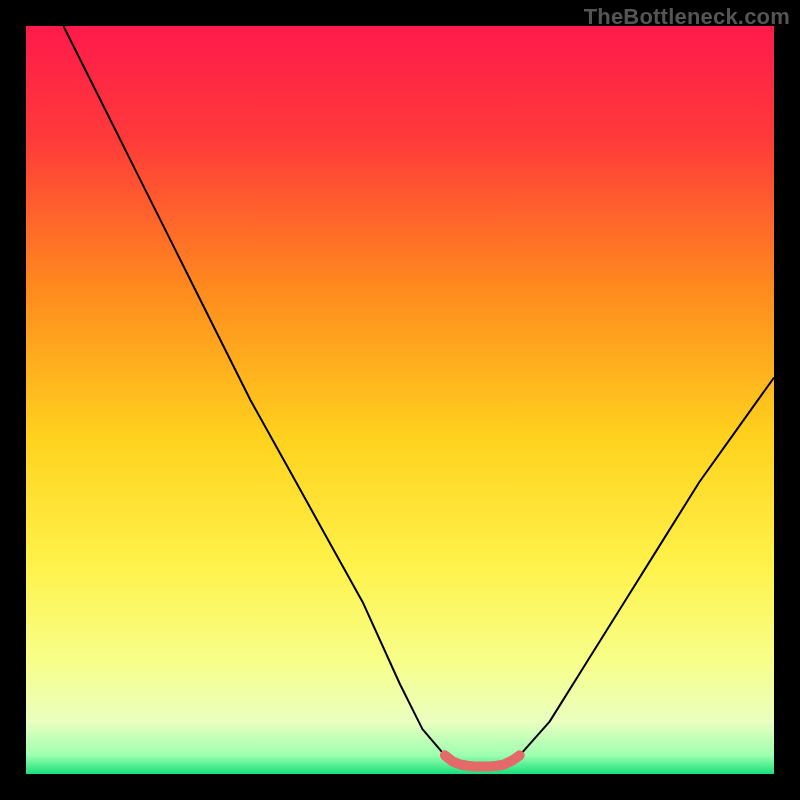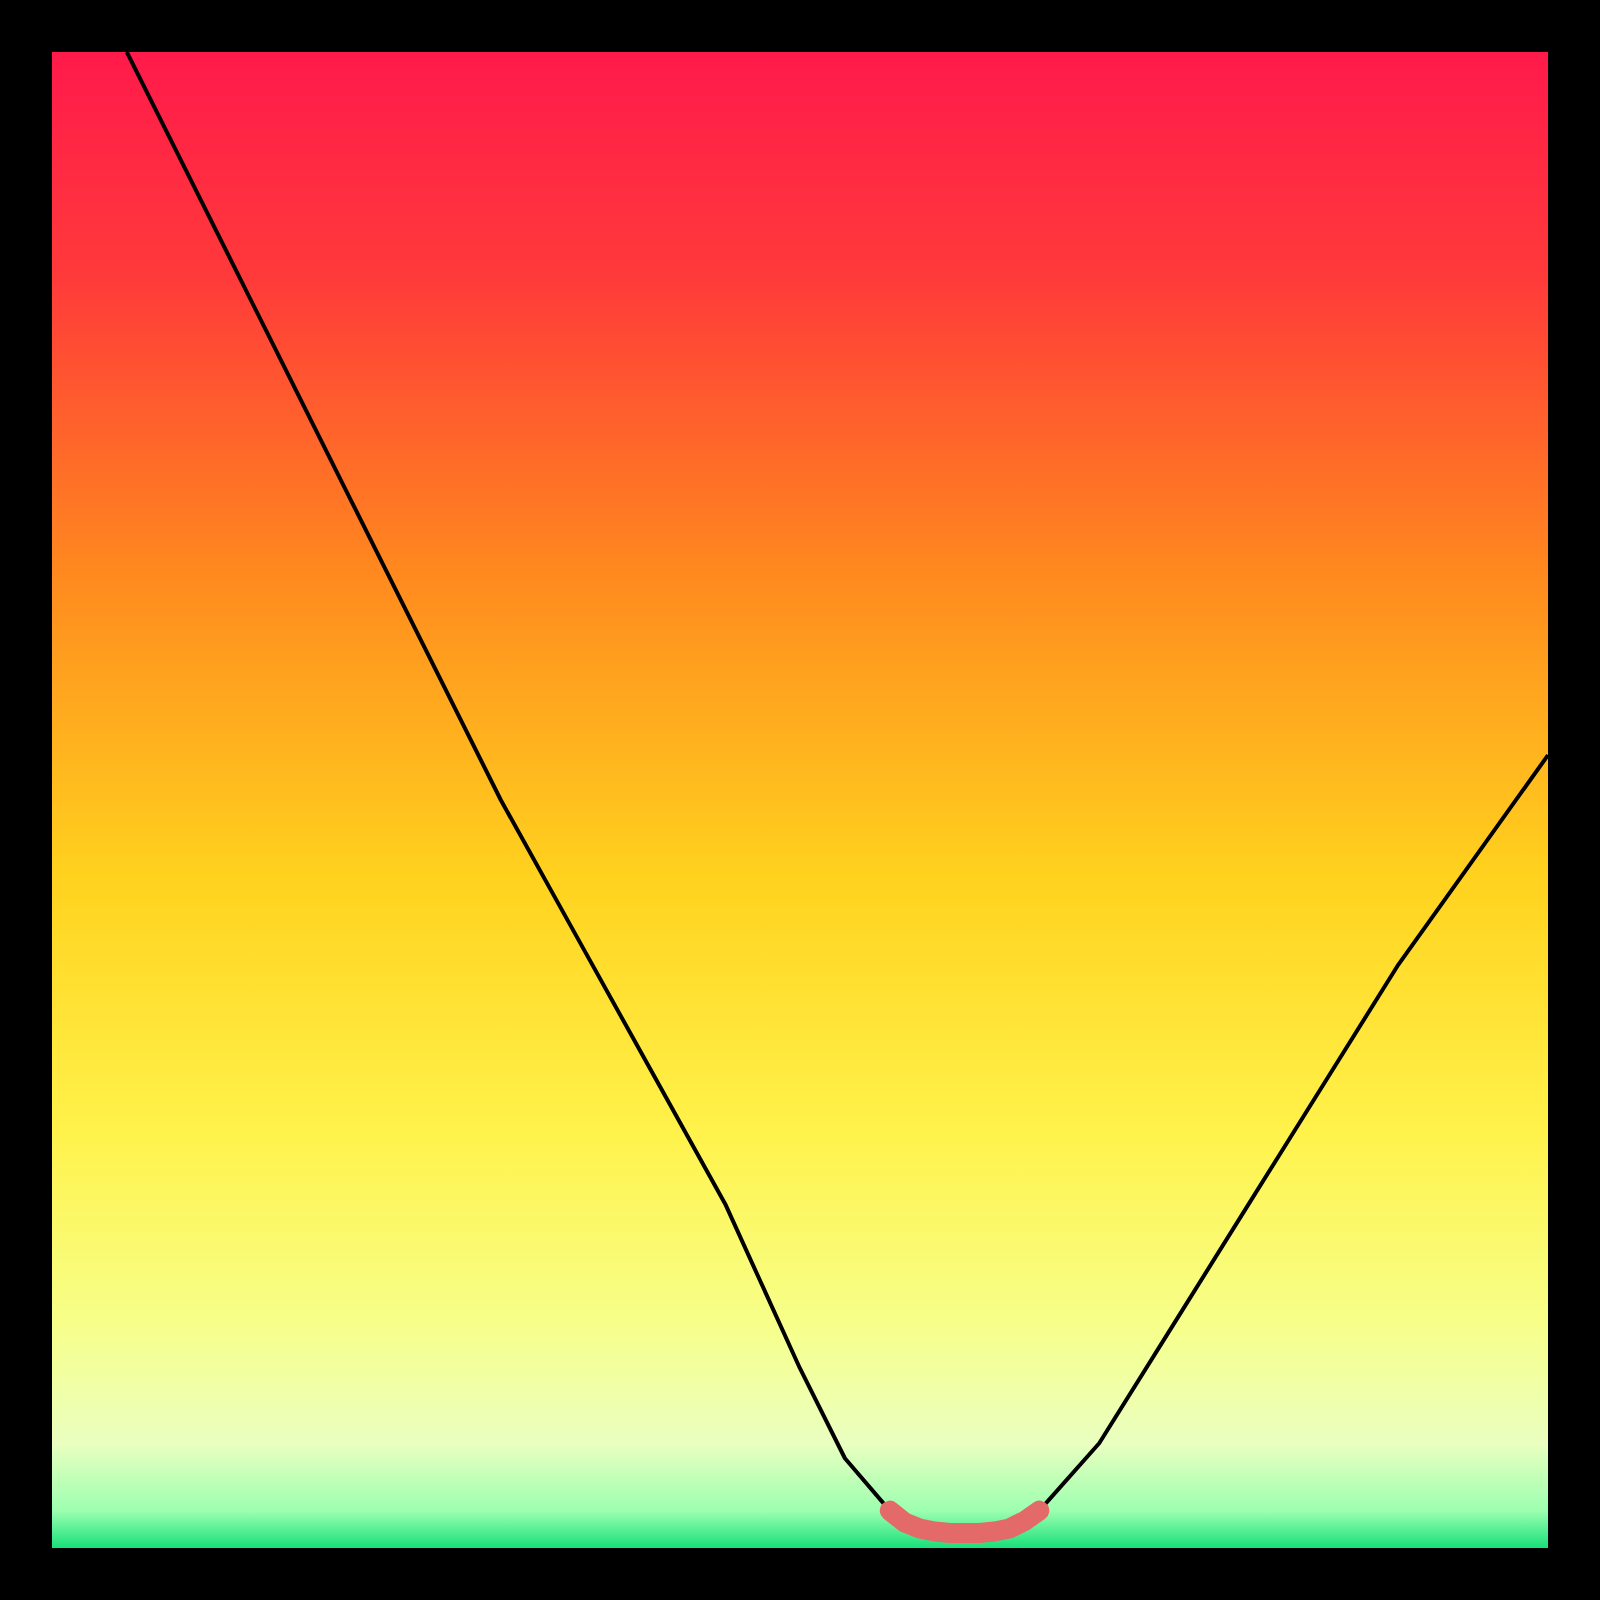--- a/index.html
+++ b/index.html
@@ -34,20 +34,21 @@
     color: #555;
     font-size: 22px;
     font-weight: 600;
     letter-spacing: 0.2px;
   }
 </style>
 </head>
 <body>
 
 <div class="frame">
+  <span class="watermark">TheBottleneck.com</span>
   <div class="plot">
     <svg width="748" height="748" viewBox="0 0 748 748" preserveAspectRatio="none">
       <defs>
         <linearGradient id="bg-grad" x1="0" y1="0" x2="0" y2="1">
             <stop offset="0%" stop-color="#ff1a4b"></stop>
             <stop offset="15%" stop-color="#ff3a3a"></stop>
             <stop offset="35%" stop-color="#ff8a1e"></stop>
             <stop offset="55.00000000000001%" stop-color="#ffd21e"></stop>
             <stop offset="72%" stop-color="#fff24a"></stop>
             <stop offset="85%" stop-color="#f7ff8a"></stop>

